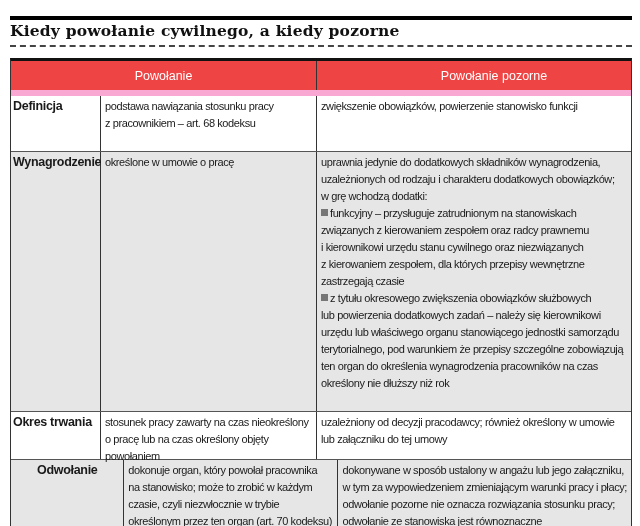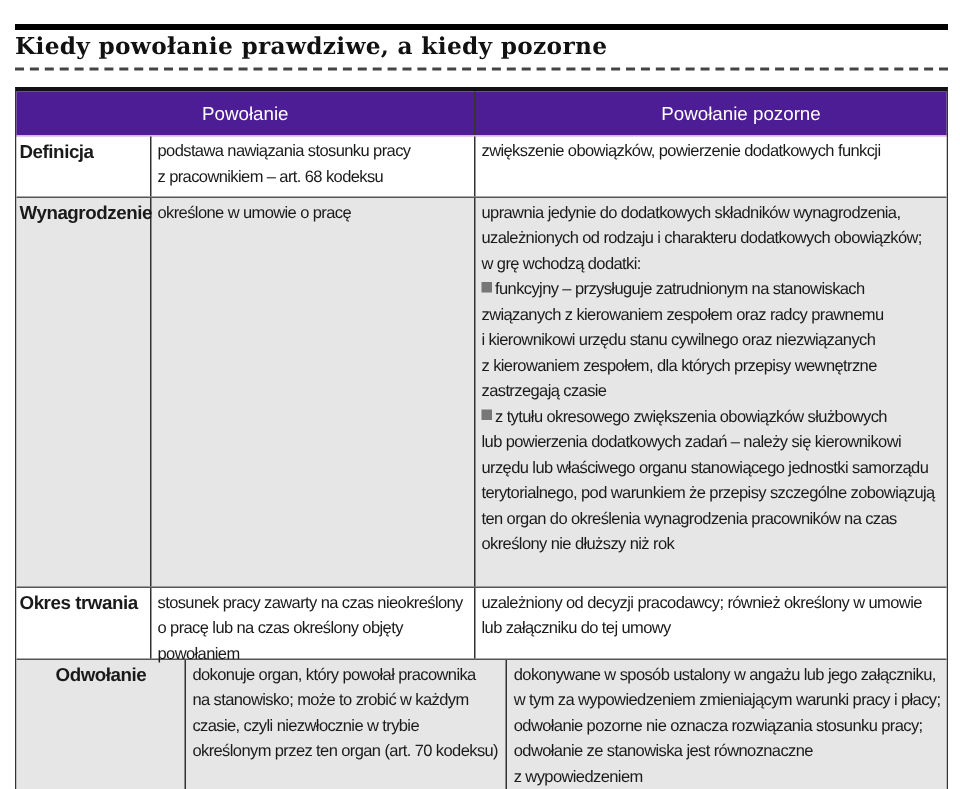--- a/index.html
+++ b/index.html
@@ -6,61 +6,61 @@
     body { width: 640px; height: 526px; position: relative; overflow: hidden;
            font-family: "Liberation Sans Narrow", "Liberation Sans", sans-serif; color: #1a1a1a; }
     .top-rule { position: absolute; left: 10px; top: 16px; width: 622px; height: 4px; background: #000; }
     .title { position: absolute; left: 10px; top: 21px; font-family: "DejaVu Serif", serif;
              font-weight: bold; font-size: 15.5px; letter-spacing: 0.2px; color: #111; white-space: nowrap; }
     .dash-rule { position: absolute; left: 10px; top: 45px; width: 622px; height: 0;
                  border-top: 2px dashed #444; }
     .table { position: absolute; left: 10px; top: 58px; width: 622px;
              border-top: 3px solid #111; border-left: 1px solid #333; border-right: 1px solid #333;
              border-bottom: 1px solid #333; box-sizing: border-box; }
-    .hdr { display: flex; height: 29px; background: #4c1d95; color: #fff; border-bottom: 1px solid #f9a8d4; gap: 40px; }
+    .hdr { display: flex; height: 29px; background: #ef4444; color: #fff; border-bottom: 6px solid #f9a8d4; gap: 40px; }
     .hdr .c1 { width: 306px; display: flex; align-items: center; justify-content: center;
                font-size: 12.5px; border-right: 1px solid #333; box-sizing: border-box; }
     .hdr .c2 { flex: 1; display: flex; align-items: center; justify-content: center; font-size: 12.5px; }
     .row { display: flex; border-bottom: 1px solid #555; box-sizing: border-box; }
     .row:last-child { border-bottom: none; }
     .row.gray { background: #e6e6e6; }
     .row.white { background: #ffffff; }
     .cell { box-sizing: border-box; font-size: 11px; line-height: 17px; padding: 2px 4px 2px 4px; }
     .cell.label { width: 90px; font-weight: bold; font-size: 12.5px; padding-left: 2px;
                   border-right: 1px solid #333; letter-spacing: -0.3px; }
     .cell.mid { width: 216px; border-right: 1px solid #333; letter-spacing: -0.4px; }
     .cell.right { flex: 1; letter-spacing: -0.4px; }
     .line { display: block; white-space: nowrap; }
     .bullet { display: inline-block; width: 7px; height: 7px; background: #777; margin-right: 2px; vertical-align: 1px; }
-    .r-def { height: 41px; }
+    .r-def { height: 56px; }
     .r-wyn { height: 260px; }
     .r-okr { height: 48px; }
     .r-odw { height: 95px; padding-left: 24px; }
   </style>
 </head>
 <body>
 
 <div class="top-rule"></div>
-<div class="title">Kiedy powołanie prawdziwe, a kiedy pozorne</div>
+<div class="title">Kiedy powołanie cywilnego, a kiedy pozorne</div>
 <div class="dash-rule"></div>
 
 <div class="table">
   <div class="hdr">
     <div class="c1">Powołanie</div>
     <div class="c2">Powołanie pozorne</div>
   </div>
 
   <div class="row white r-def">
     <div class="cell label">Definicja</div>
     <div class="cell mid">
         <span class="line">podstawa nawiązania stosunku pracy</span>
         <span class="line">z pracownikiem – art. 68 kodeksu</span>
       </div>
     <div class="cell right">
-        <span class="line"><span>zwiększenie obowiązków, powierzenie dodatkowych funkcji</span></span>
+        <span class="line"><span>zwiększenie obowiązków, powierzenie stanowisko funkcji</span></span>
       </div>
   </div>
 
   <div class="row gray r-wyn">
     <div class="cell label">Wynagrodzenie</div>
     <div class="cell mid">
         <span class="line">określone w umowie o pracę</span>
       </div>
     <div class="cell right">
         <span class="line"><span>uprawnia jedynie do dodatkowych składników wynagrodzenia,</span></span>

